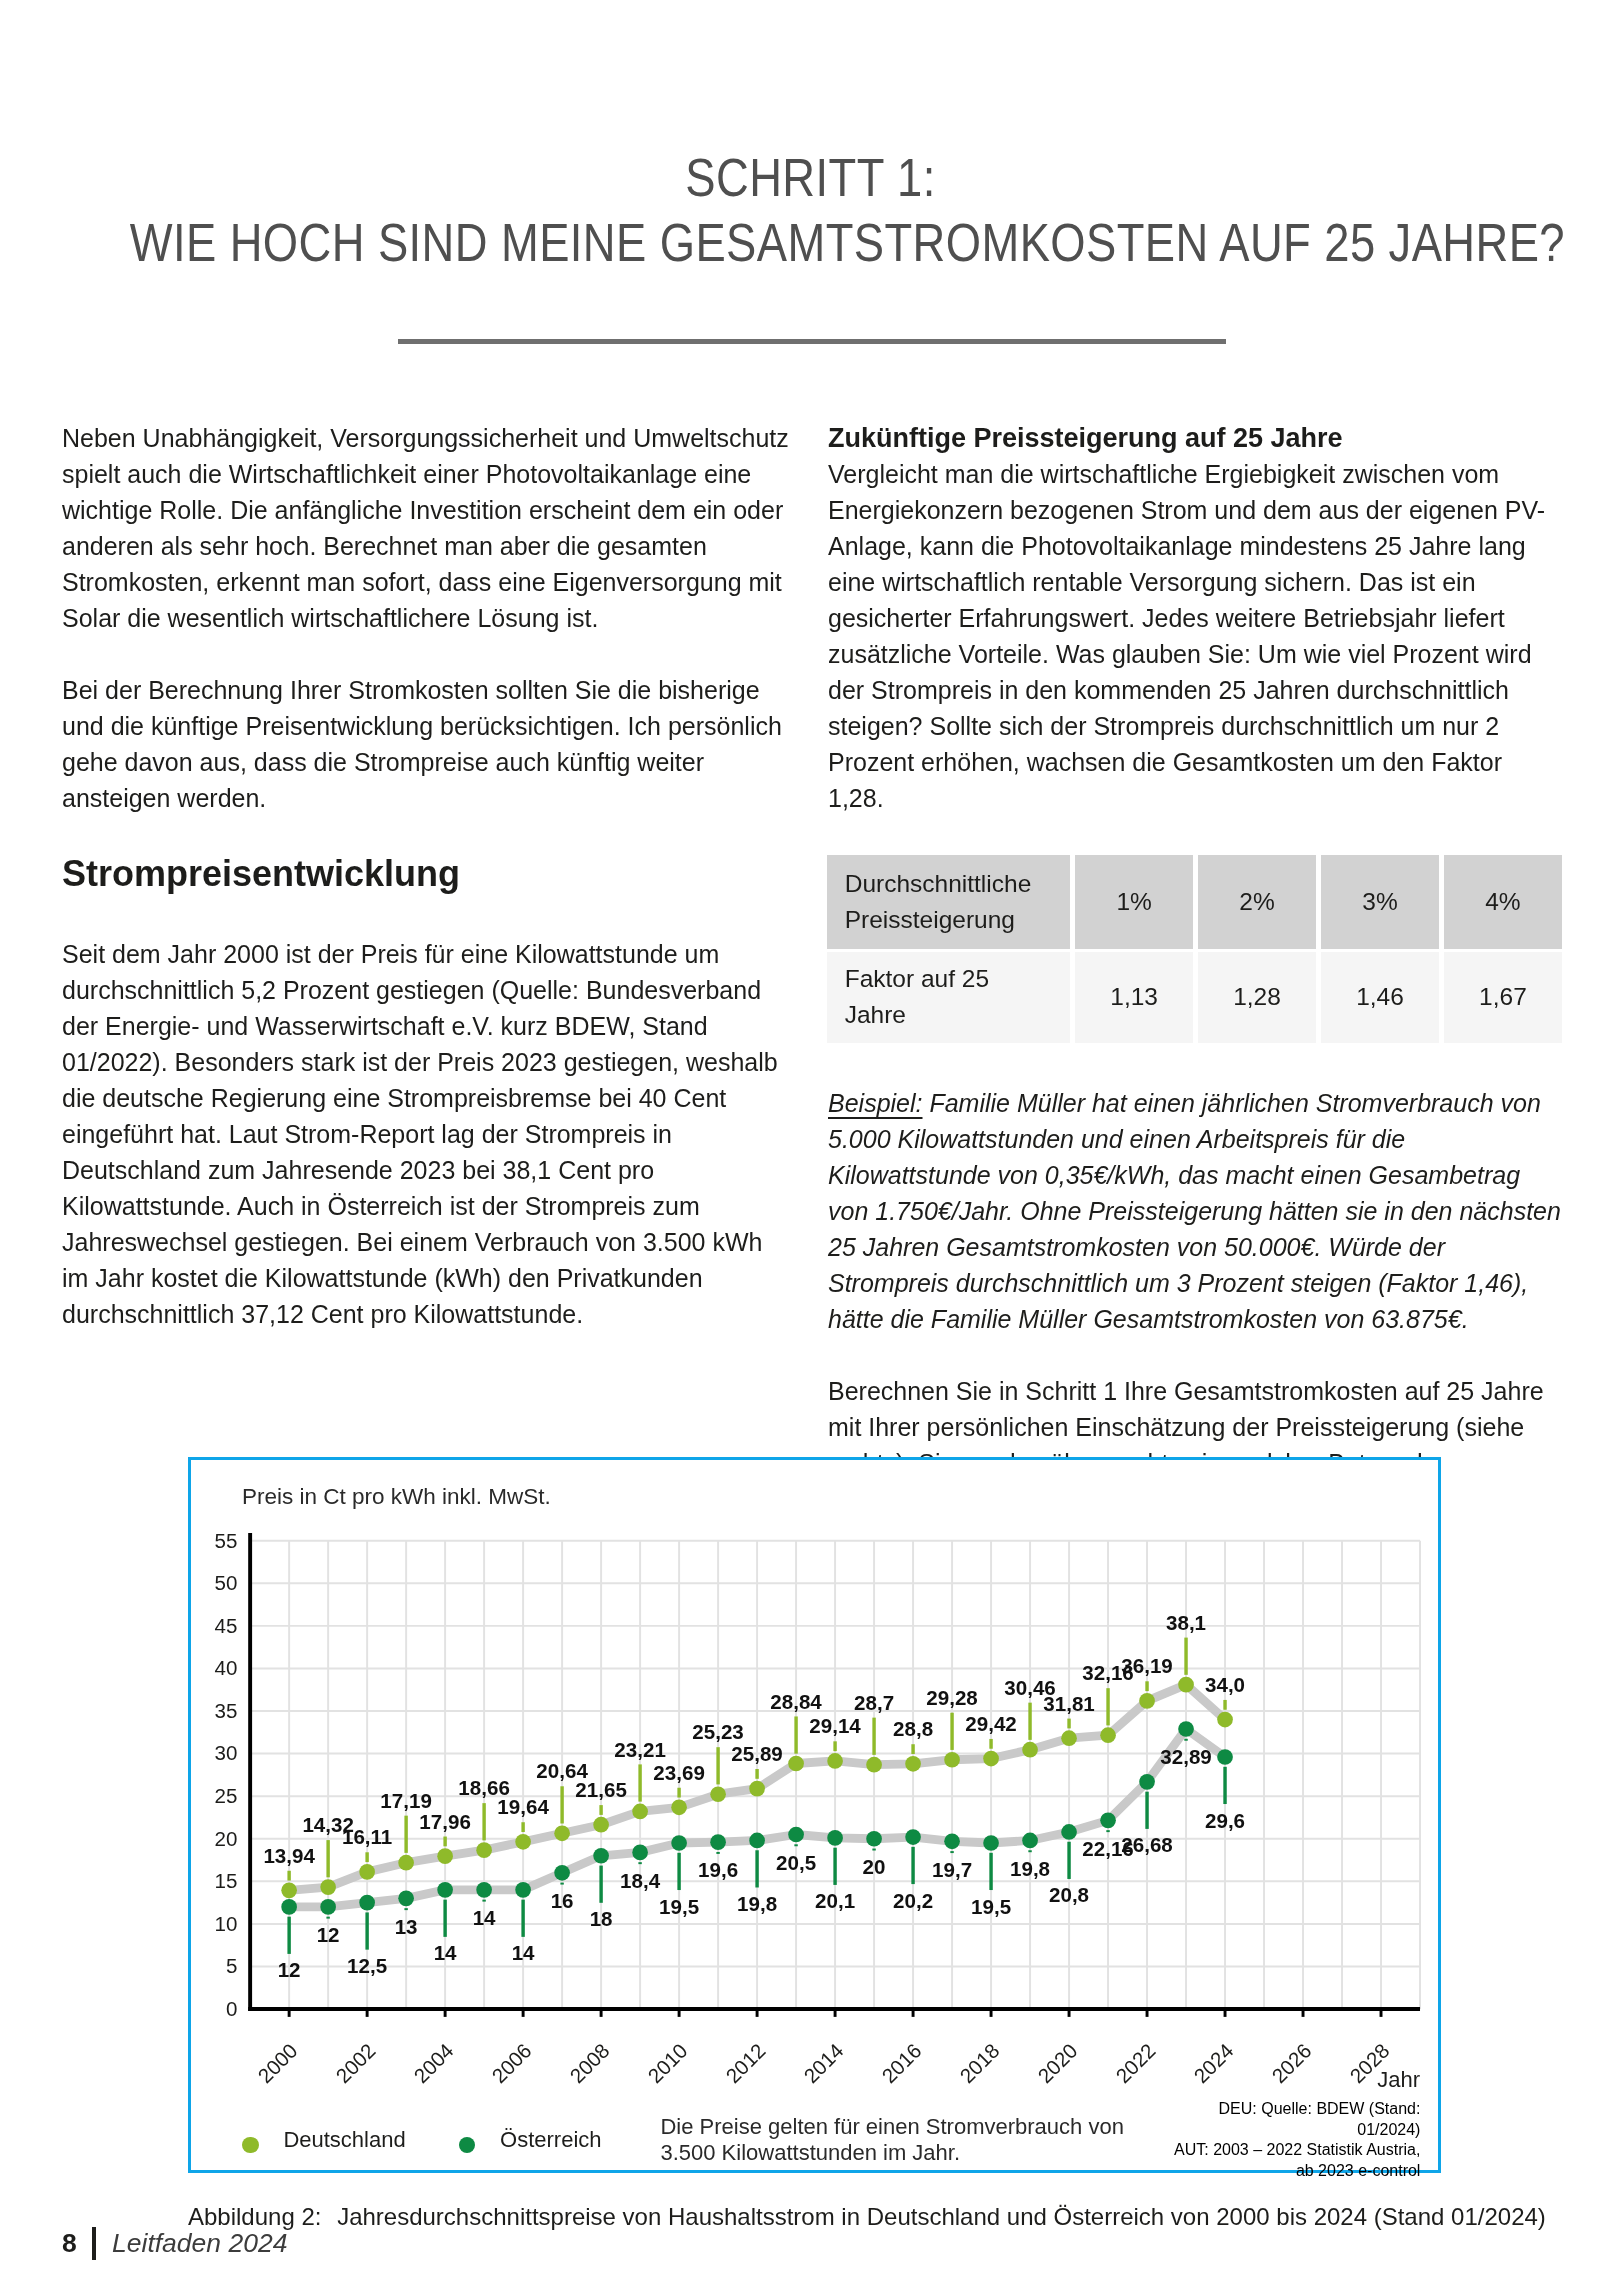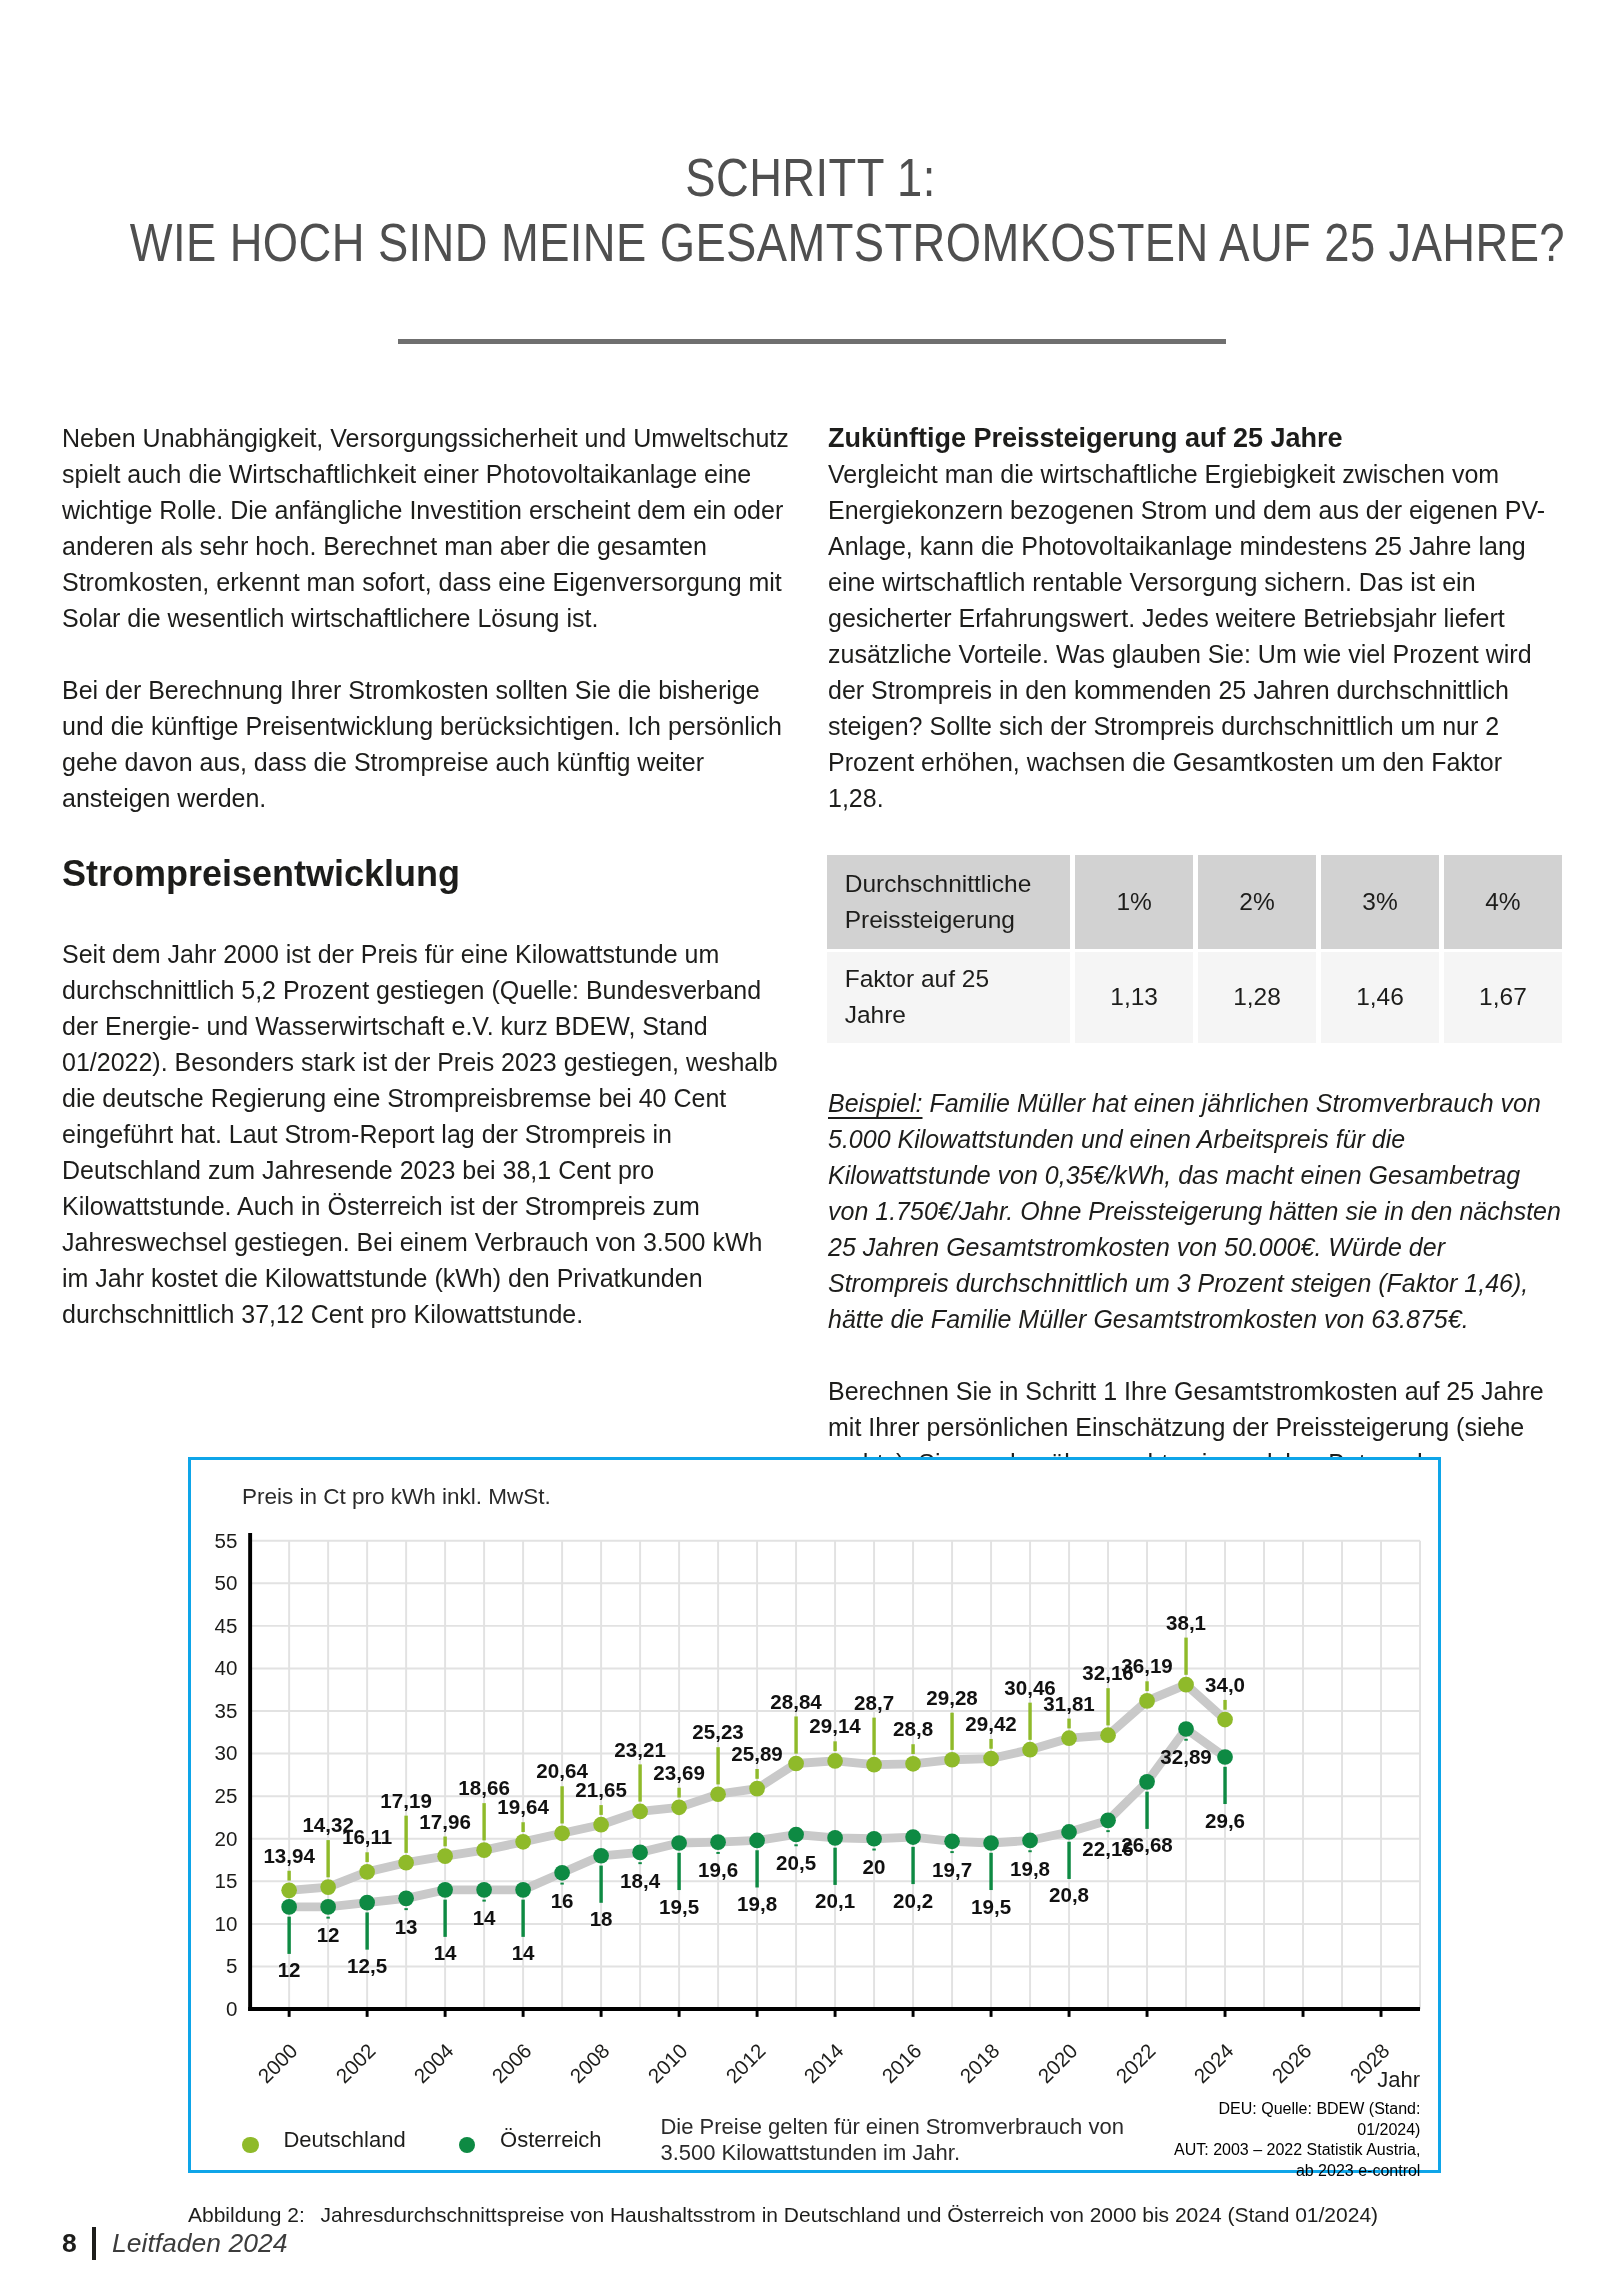--- a/index.html
+++ b/index.html
@@ -29,21 +29,21 @@
   .chartbox{position:absolute;top:1457px;left:188px;width:1253px;height:716px;
             border:3px solid #0ea5e9;box-sizing:border-box;background:#fff;}
   .axis-title{position:absolute;top:23.5px;left:51px;font-size:22.5px;color:#2a2a2a;}
   #price-chart{position:absolute;top:67px;left:11.8px;}
   .legendrow{position:absolute;top:639px;left:51px;right:17.6px;display:flex;align-items:center;font-size:22px;}
   .legend-item{display:flex;align-items:flex-end;margin-right:53px;gap:12px;}
   .legend-dot{width:16.7px;height:16.7px;border-radius:50%;margin-right:12.7px;flex:0 0 auto;}
   .chart-note{margin-left:5.9px;color:#2a2a2a;}
   .chart-source{margin-left:auto;text-align:right;font-size:16px;line-height:20.6px;color:#000000;}
   
-  .caption{position:absolute;top:2203px;left:188px;font-size:21px;font-weight:500;}
+  .caption{position:absolute;top:2203px;left:188px;font-size:24px;font-weight:500;}
   .caption .cap-label{margin-right:15.7px;}
   .footer{position:absolute;top:2227px;left:62px;display:flex;align-items:center;font-size:26.5px;}
   .footer .pgnum{font-weight:700;}
   .footer .fdiv{width:3.9px;height:33px;background:#1d1d1b;margin:0 15.7px;}
   .footer .ftext{font-style:italic;color:#3c3c3c;}
 </style>
 </head>
 <body>
 
 <div class="page">

